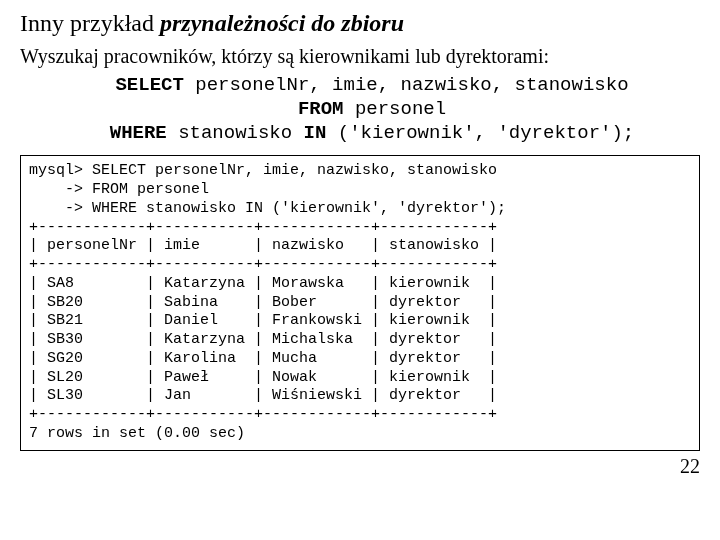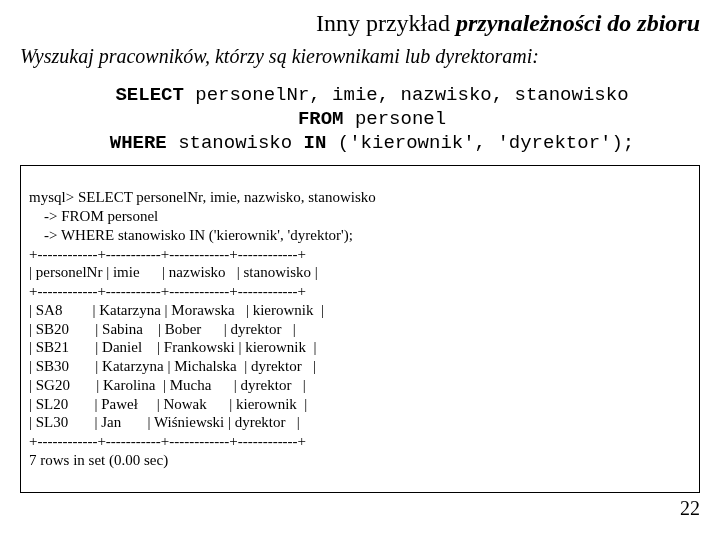--- a/index.html
+++ b/index.html
@@ -5,50 +5,49 @@
   body {
     margin: 0;
     padding: 10px 20px;
     font-family: "Times New Roman", serif;
     background: #fff;
     color: #000;
     width: 720px;
     box-sizing: border-box;
   }
   .title {
-    text-align: right;
+    text-align: left;
     font-size: 24px;
     margin: 0 0 8px 0;
     font-weight: normal;
   }
   .title .emph {
     font-style: italic;
     font-weight: bold;
   }
   .subtitle {
     font-size: 20px;
-    margin: 4px 0 12px 0;
+    margin: 4px 0 2px 0;
     font-weight: normal;
-    font-style: italic;
   }
   .query-box {
     font-family: "Courier New", monospace;
     font-size: 19px;
     padding: 4px 0 4px 24px;
     line-height: 1.25;
     white-space: pre;
     text-align: center;
   }
   .kw { font-weight: bold; }
   .result-box {
     border: 1.5px solid #000;
-    font-family: Liberation Serif, serif;
+    font-family: Liberation Mono, monospace;
     font-size: 15px;
     line-height: 1.25;
-    padding: 22px 8px;
+    padding: 6px 8px;
     white-space: pre;
     margin-top: 6px;
   }
   .pagenum {
     text-align: right;
     font-size: 20px;
     margin-top: 4px;
   }
 </style>
 </head>

